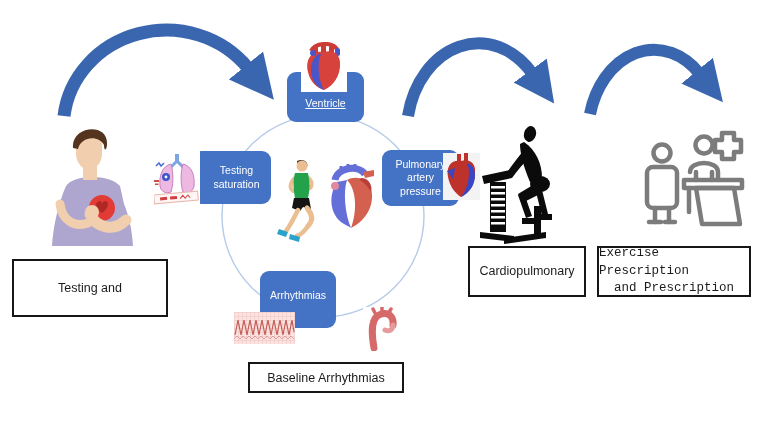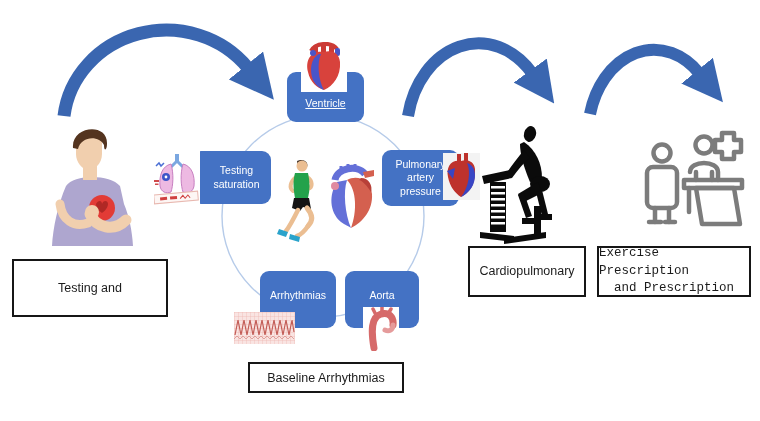--- a/index.html
+++ b/index.html
@@ -157,23 +157,20 @@
           <rect width="4" height="4" fill="#F9E4E2"></rect>
           <path d="M4,0 H0 V4" stroke="#EDB3AD" stroke-width="0.7" fill="none"></path>
         </pattern>
       </defs>
       <rect x="0" y="0" width="61" height="32" fill="url(#ecggrid)"></rect>
       <polyline points="1,23 4,8 7,23 10,8 13,23 16,8 19,23 22,8 25,23 28,8 31,23 34,8 37,23 40,8 43,23 46,8 49,23 52,8 55,23 58,8 60,20" fill="none" stroke="#C25B55" stroke-width="1.2"></polyline>
       <polyline points="0,27 3,24 6,27 9,24 12,27 15,24 18,27 21,24 24,27 27,24 30,27 33,24 36,27 39,24 42,27 45,24 48,27 51,24 54,27 57,24 60,27" fill="none" stroke="#D8918B" stroke-width="0.8"></polyline>
     </svg>
   </div>
 
-  <div class="bluebox" style="left:345px;top:271px;width:74px;height:57px;padding-bottom:8px;box-sizing:border-box;">
-    <span>Aorta</span>
-  </div>
   <div class="tile" style="left:363px;top:307px;width:36px;height:44px;">
     <svg width="36" height="44" viewBox="0 0 36 44">
       <path d="M11,41 C8,24 8,10 18,7 C26,5 31,10 30,18" stroke="#D66A6A" stroke-width="7" fill="none" stroke-linecap="round"></path>
       <path d="M13,8 L10,2 M19,6 L19,0 M25,7 L28,2" stroke="#D66A6A" stroke-width="3.5" fill="none" stroke-linecap="round"></path>
       <path d="M30,18 C30,23 26,25 22,23" stroke="#E59B9B" stroke-width="5" fill="none" stroke-linecap="round"></path>
     </svg>
   </div>
 
   <div class="labelbox" style="left:248px;top:362px;width:152px;height:27px;">
     <span class="ln">Baseline Arrhythmias</span>

